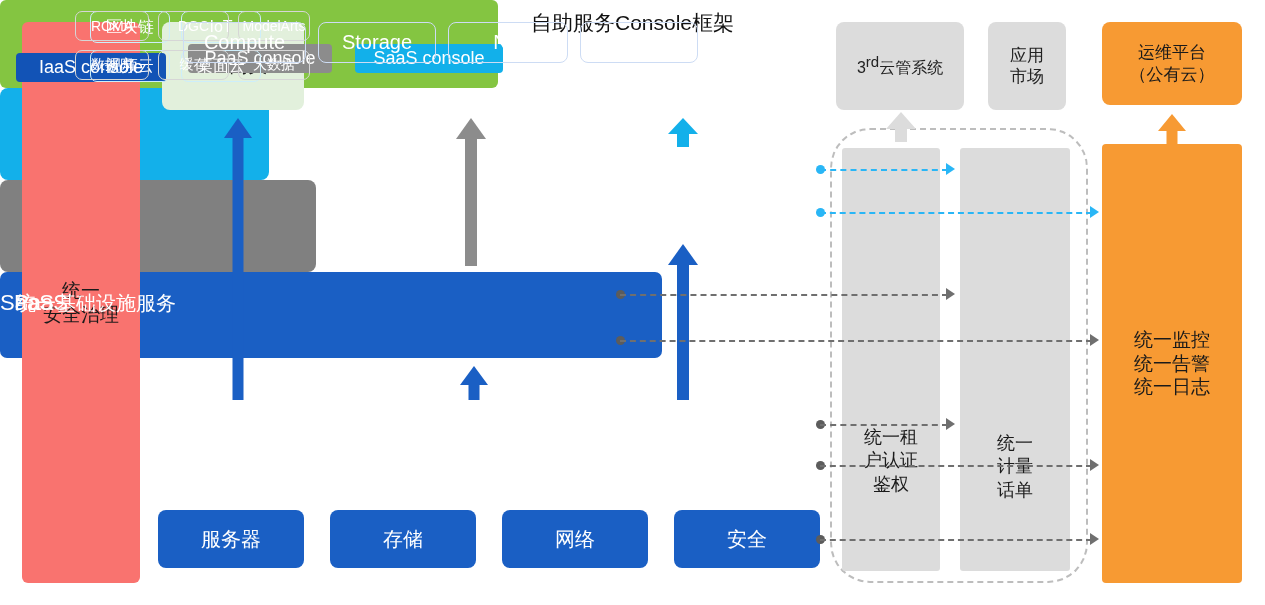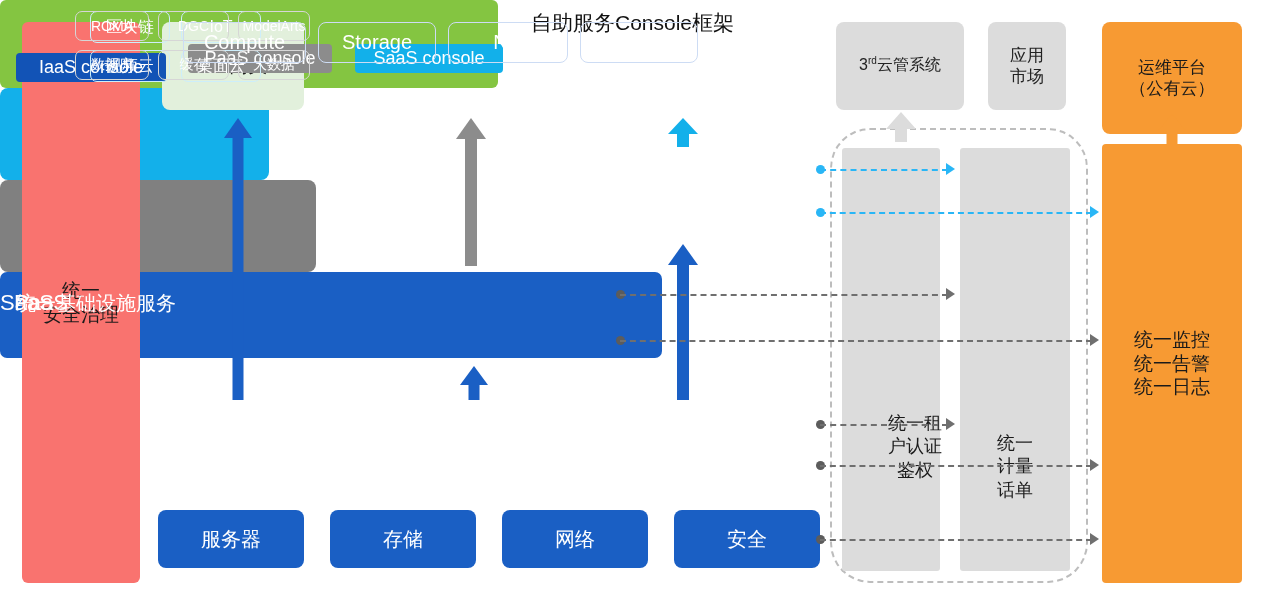--- a/index.html
+++ b/index.html
@@ -20,21 +20,21 @@
   .console-chip{position:absolute;top:44px;height:29px;border-radius:4px;display:flex;align-items:center;justify-content:center;color:#fff;font-size:18px;padding:0 10px;box-sizing:border-box;}
   #chip-iaas{left:16px;width:150px;background:#1253b6;margin-top:9px;}
   #chip-paas{left:188px;width:144px;background:#8c8c8c;}
   #chip-saas{left:355px;width:148px;background:#12b0ea;}
 
   
   #third-cloud{left:836px;top:22px;width:128px;height:88px;background:#dcdcdc;color:#222;font-size:16px;}
   #app-market{left:988px;top:22px;width:78px;height:88px;background:#dcdcdc;color:#222;font-size:17px;}
 
   
-  #ops-platform{left:1102px;top:22px;width:140px;height:112px;background:#f79a33;color:#1a1a1a;font-size:17px;}
+  #ops-platform{left:1102px;top:22px;width:140px;height:83px;background:#f79a33;color:#1a1a1a;font-size:17px;}
   #ops-body{left:1102px;top:144px;width:140px;height:439px;background:#f79a33;color:#1a1a1a;font-size:19px;border-radius:4px;}
 
   
   #saas-block{left:551px;top:147px;width:269px;height:92px;background:#13b0ea;border-radius:8px;display:block;}
   #saas-label{position:absolute;left:0;top:50%;transform:translateY(-50%);color:#fff;font-size:22px;}
   .saas-chip{position:absolute;border:1.6px solid #cdeefb;border-radius:7px;display:flex;align-items:center;justify-content:center;color:#fff;font-size:16px;box-sizing:border-box;}
   #saas-blockchain{left:90px;top:11px;width:80px;height:32px;}
   #saas-iot{left:181px;top:11px;width:80px;height:32px;}
   #saas-video{left:90px;top:50px;width:80px;height:32px;}
   #saas-desktop{left:181px;top:50px;width:80px;height:32px;}
@@ -65,21 +65,21 @@
   #bottom-storage{left:330px;width:146px;}
   #bottom-network{left:502px;width:146px;}
   #bottom-security{left:674px;width:146px;}
 
   
   #dashed-region{position:absolute;left:830px;top:128px;width:258px;height:455px;border:2.5px dashed #bdbdbd;border-radius:40px;box-sizing:border-box;}
   .grey-col{position:absolute;background:#dcdcdc;border-radius:3px;}
   #col-auth{left:842px;top:148px;width:98px;height:423px;}
   #col-meter{left:960px;top:148px;width:110px;height:423px;}
   .col-text{position:absolute;width:100%;text-align:center;font-size:18px;color:#1a1a1a;line-height:1.3;white-space:pre-line;}
-  #col-auth-text{top:264px;padding-left:24px;}
+  #col-auth-text{top:278px;}
   #col-meter-text{top:284px;}
 
   
   .arrow-up{position:absolute;}
   .arrow-up .stem{position:absolute;left:50%;transform:translateX(-50%);bottom:0;}
   .arrow-up .head{position:absolute;left:50%;transform:translateX(-50%);top:0;width:0;height:0;border-style:solid;border-color:transparent;}
 
   
   .dline{position:absolute;height:0;border-top:2.2px dashed #6f6f6f;}
   .dline.cyan{border-top-color:#29b6f6;}
@@ -103,21 +103,21 @@
   </div>
 
   <div id="console-frame">
     <div id="console-title">自助服务Console框架</div>
     <div class="console-chip" id="chip-iaas">IaaS console</div>
     <div class="console-chip" id="chip-paas">PaaS console</div>
     <div class="console-chip" id="chip-saas">SaaS console</div>
   </div>
 
   <div class="box" id="third-cloud">
-    <span><span>3</span><sup style="font-size:10px">rd</sup><span>云管系统</span></span>
+    <span><span>3</span><sup style="font-size:15px">rd</sup><span>云管系统</span></span>
   </div>
 
   <div class="box" id="app-market">
     <span class="lbl">应用
 市场</span>
   </div>
 
   <div class="box" id="ops-platform">
     <span class="lbl">运维平台
 （公有云）</span>

